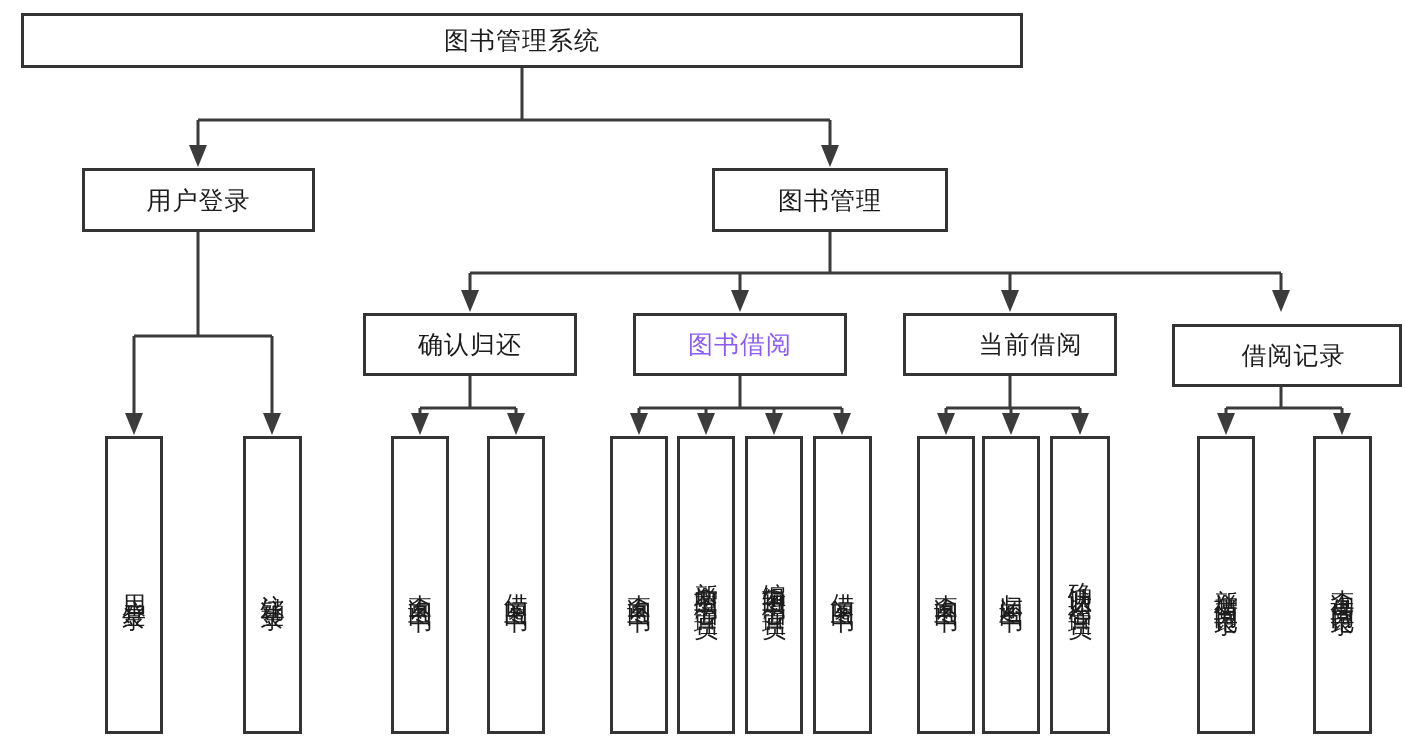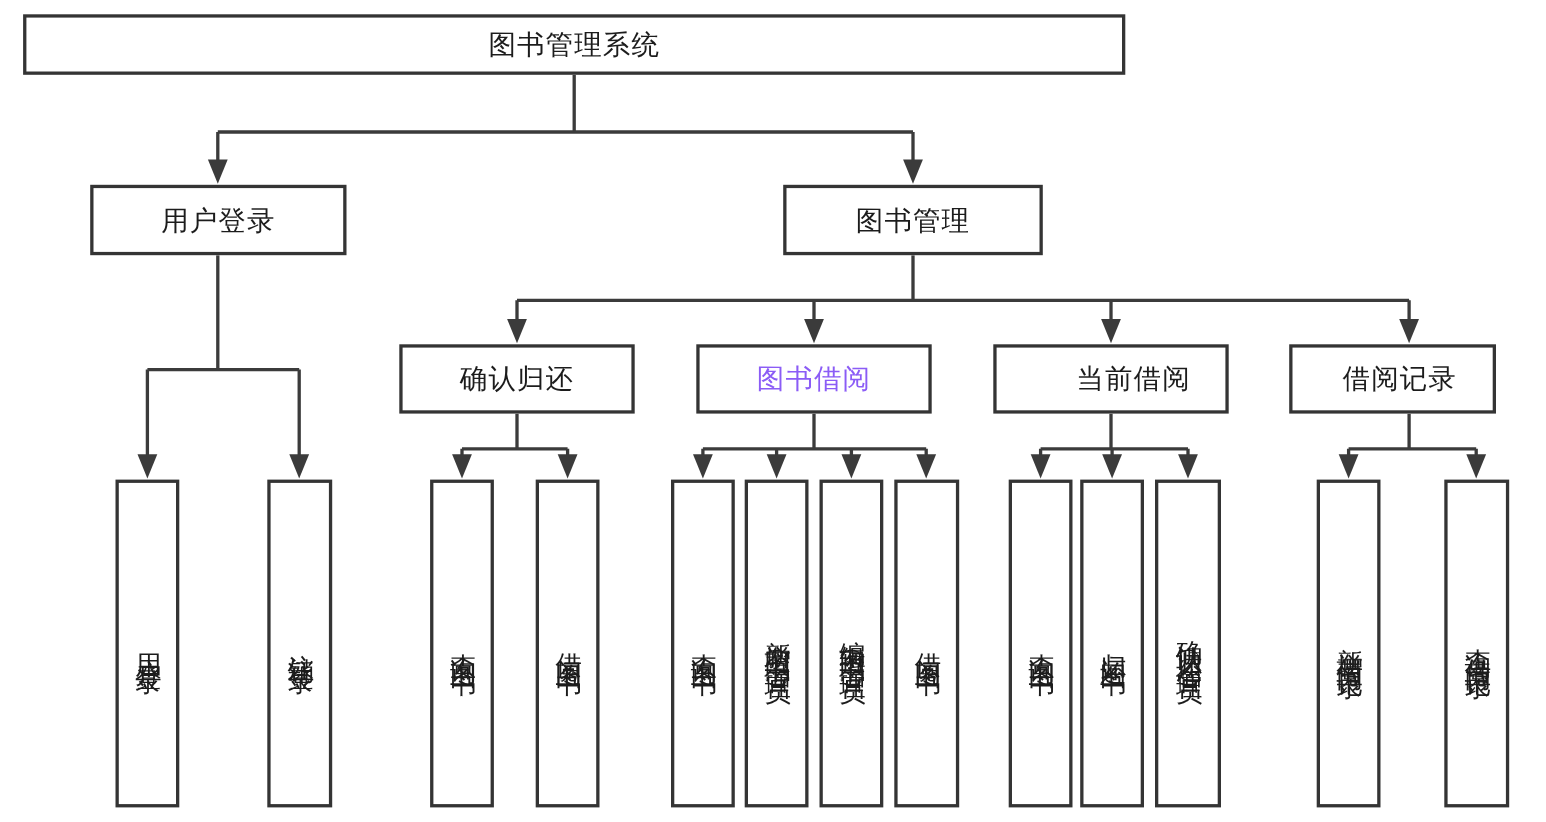--- a/index.html
+++ b/index.html
@@ -114,21 +114,21 @@
       </div>
       <div class="node" style="left: 363px; top: 313px; width: 214px; height: 63px; border-color: rgb(52, 52, 52);">
         <span class="label" style="color: rgb(28, 28, 28);">确认归还</span>
       </div>
       <div class="node" style="left: 633px; top: 313px; width: 214px; height: 63px; border-color: rgb(52, 52, 52);">
         <span class="label" style="color: #8b5cf6;">图书借阅</span>
       </div>
       <div class="node" style="left: 903px; top: 313px; width: 214px; height: 63px; border-color: rgb(52, 52, 52); padding-left: 41px;">
         <span class="label" style="color: rgb(28, 28, 28);">当前借阅</span>
       </div>
-      <div class="node" style="left: 1172px; top: 313px; width: 188px; height: 63px; border-color: rgb(52, 52, 52); padding-left: 13px;">
+      <div class="node" style="left: 1172px; top: 324px; width: 230px; height: 63px; border-color: rgb(52, 52, 52); padding-left: 13px;">
         <span class="label" style="color: rgb(28, 28, 28);">借阅记录</span>
       </div>
       <div class="node v" style="left: 105px; top: 436px; width: 58px; height: 298px; border-color: rgb(52, 52, 52);">
         <span class="label" style="color: rgb(28, 28, 28);">用户登录</span>
       </div>
       <div class="node v" style="left: 243px; top: 436px; width: 59px; height: 298px; border-color: rgb(52, 52, 52);">
         <span class="label" style="color: rgb(28, 28, 28);">注销登录</span>
       </div>
       <div class="node v" style="left: 391px; top: 436px; width: 58px; height: 298px; border-color: rgb(52, 52, 52);">
         <span class="label" style="color: rgb(28, 28, 28);">查询图书</span>

